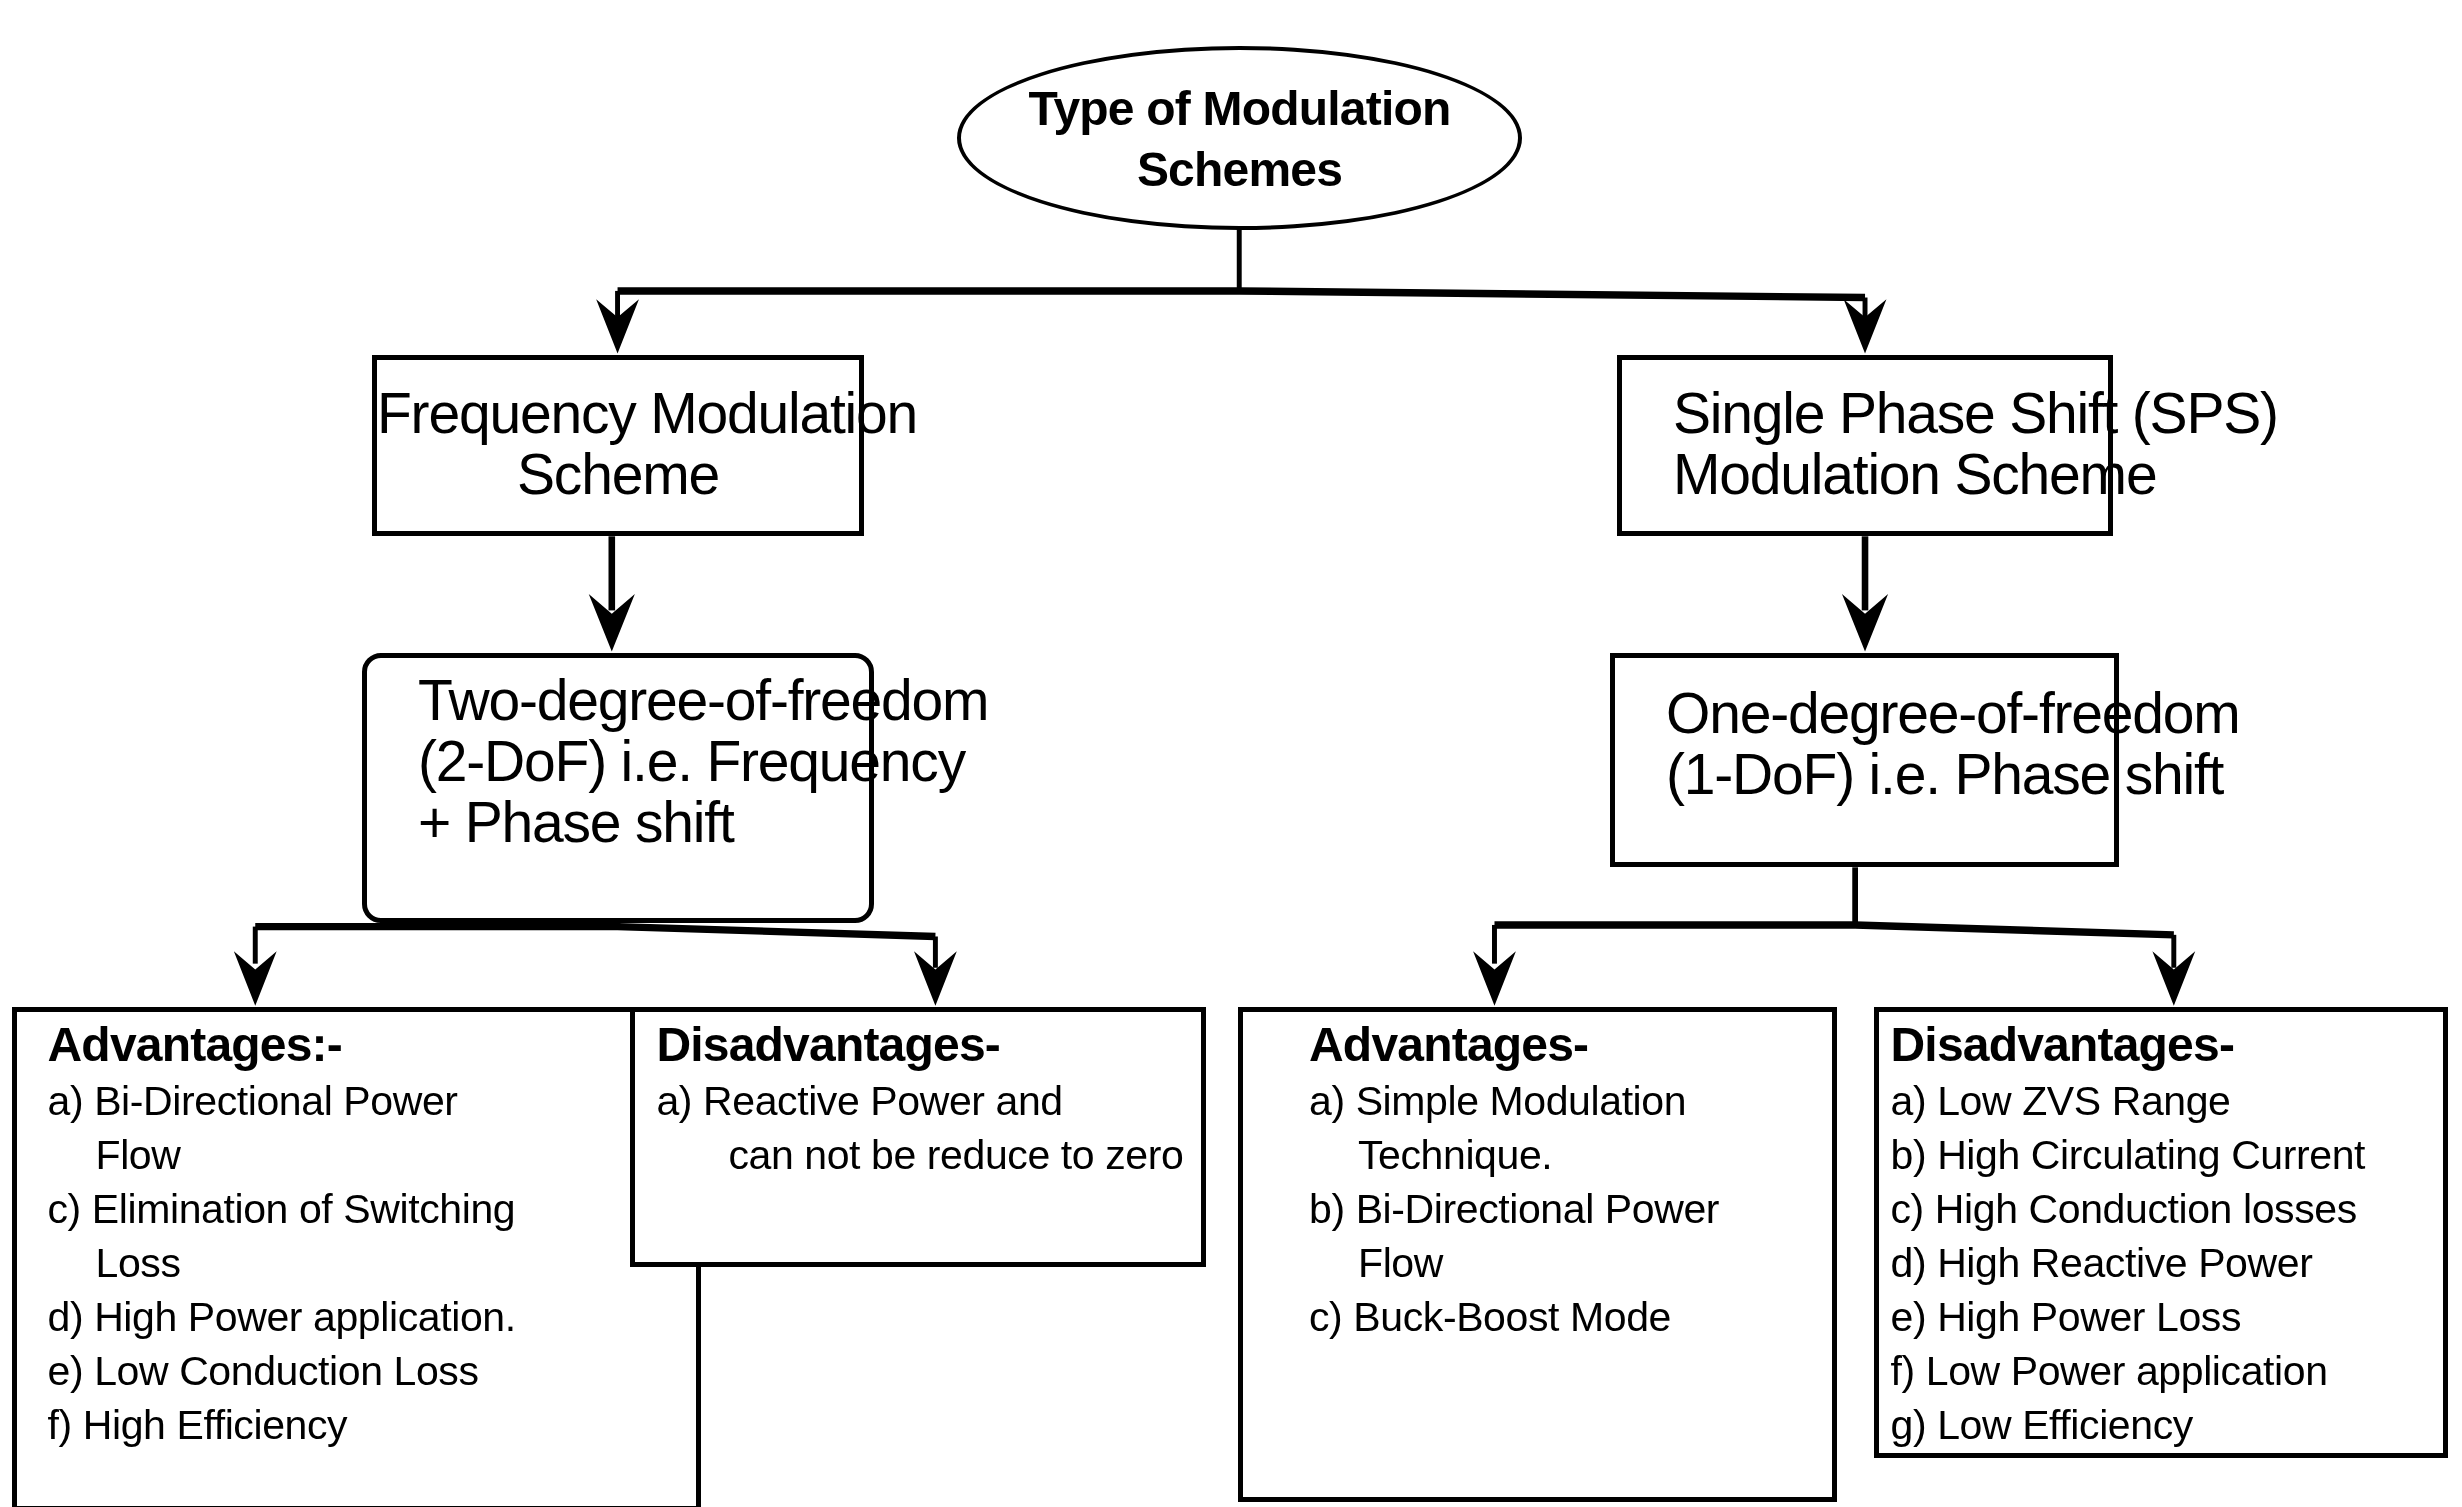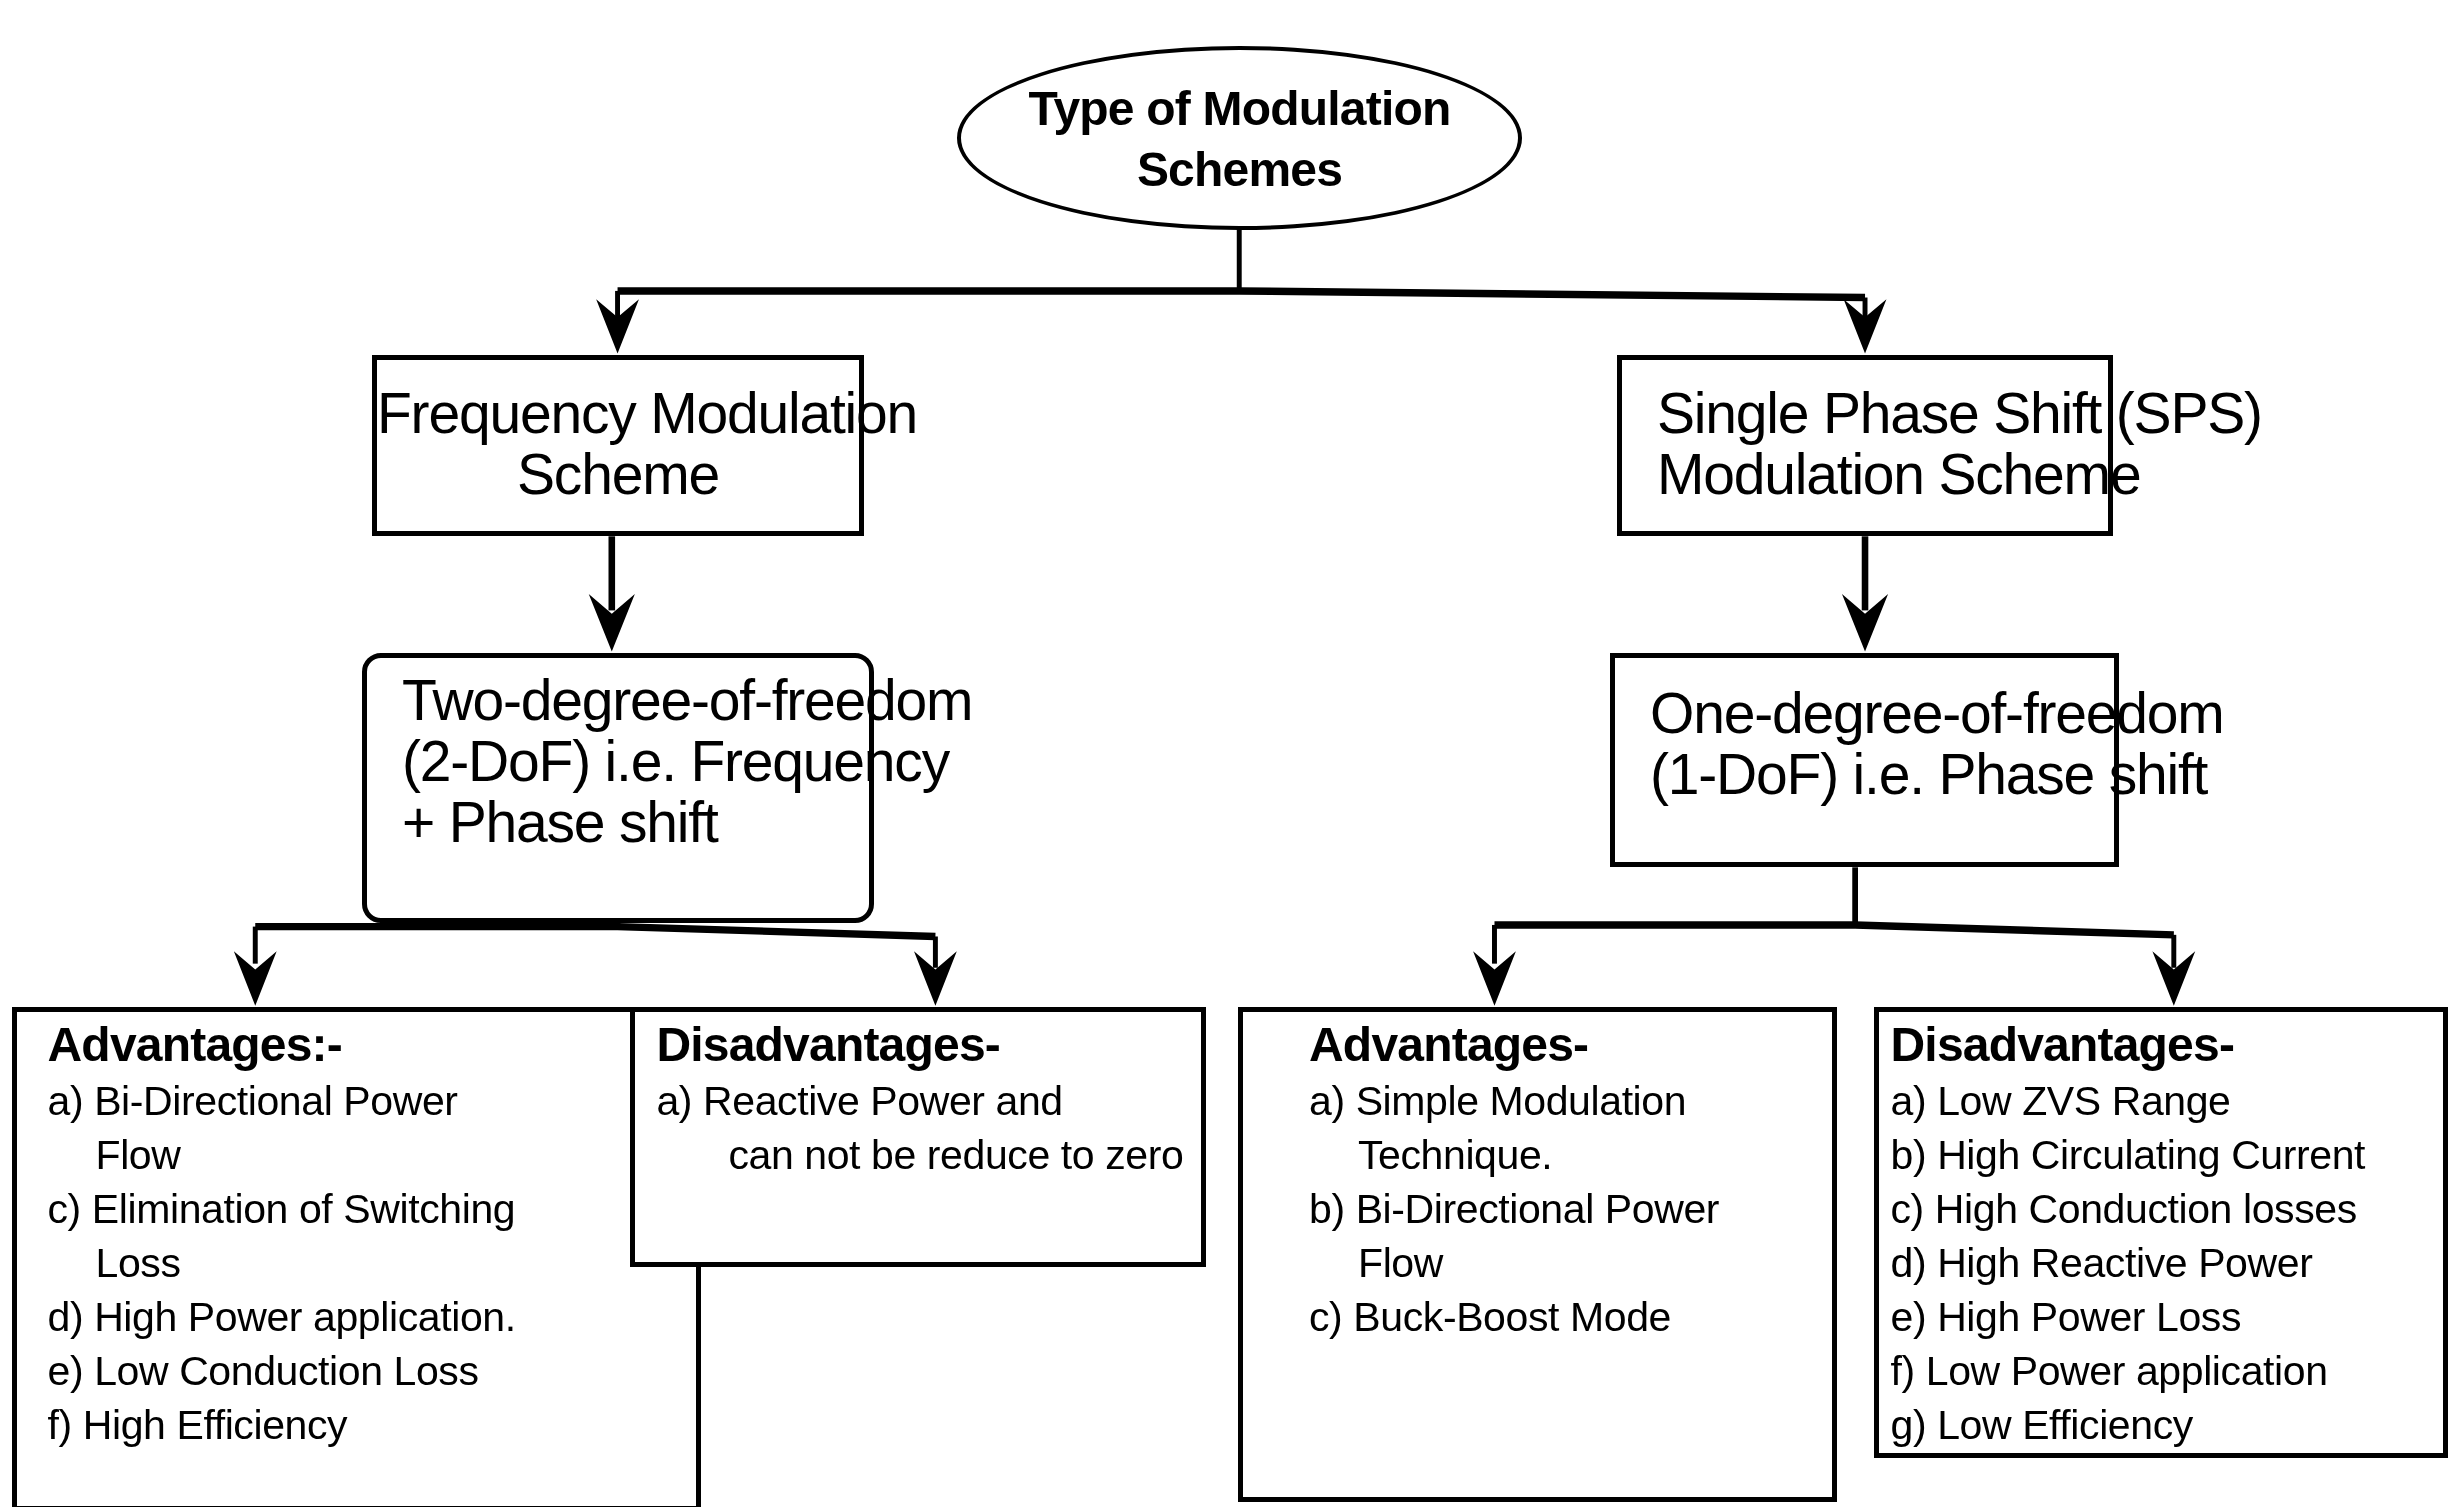--- a/index.html
+++ b/index.html
@@ -59,21 +59,21 @@
     box-sizing: border-box;
     background: #ffffff;
   }
   .node .n-line {
     font-size: 57px;
     line-height: 61px;
     letter-spacing: -1.2px;
     white-space: nowrap;
   }
   .centered { text-align: center; }
-  .leftpad { padding-left: 35px; }
+  .leftpad { padding-left: 51px; }
 
   .node.freq   { left: 372px;  top: 326px;  width: 492px; height: 181px; padding-top: 23px; }
   .node.sps    { left: 1617px; top: 326px;  width: 496px; height: 181px; padding-top: 23px; }
   .node.twodof { left: 362px;  top: 624px;  width: 512px; height: 270px; padding-top: 11.5px; border-radius: 19px; }
   .node.onedof { left: 1610px; top: 624px;  width: 509px; height: 214px; padding-top: 25px; }
 
   .listbox {
     position: absolute;
     border: 5px solid #000000;
     box-sizing: border-box;

